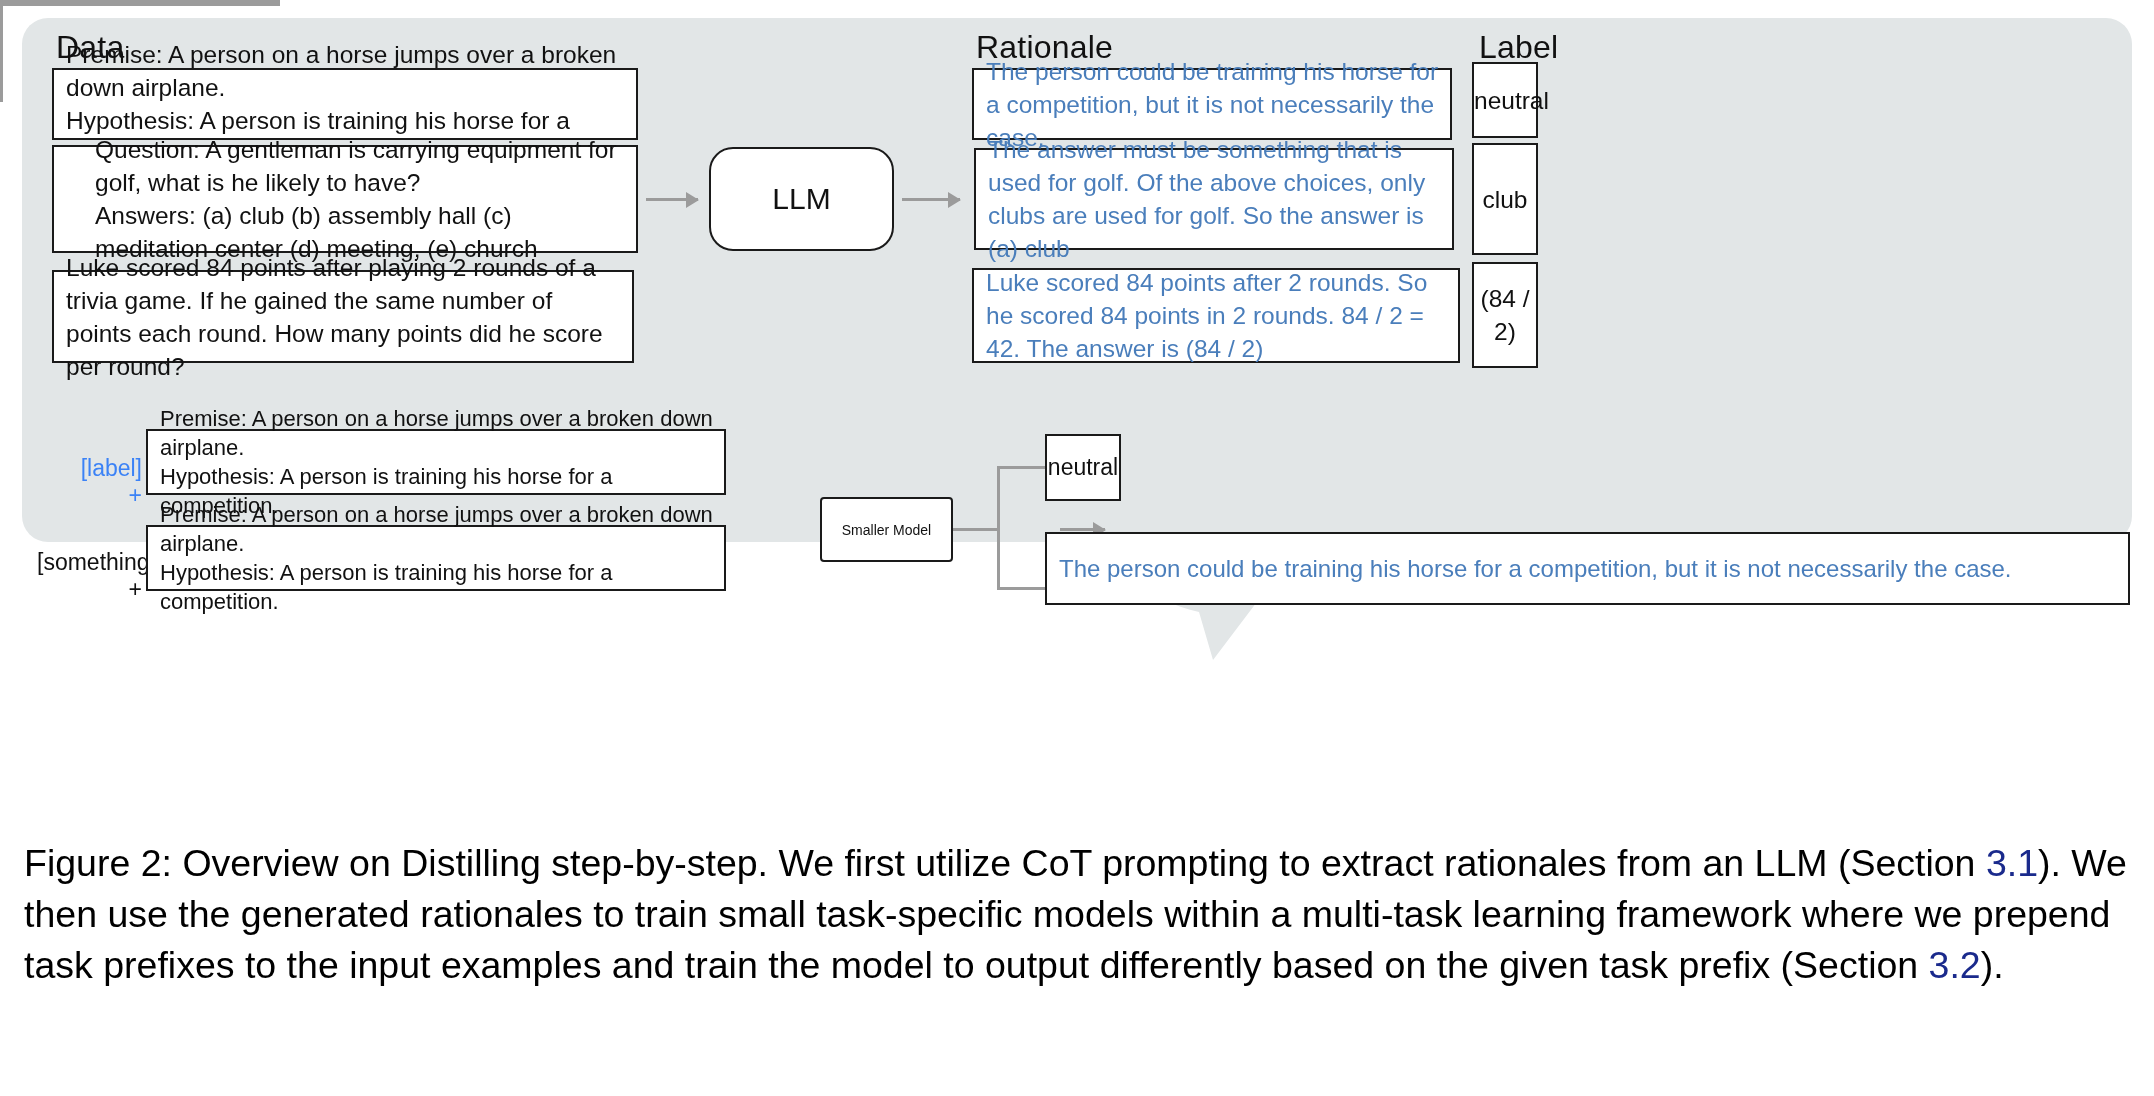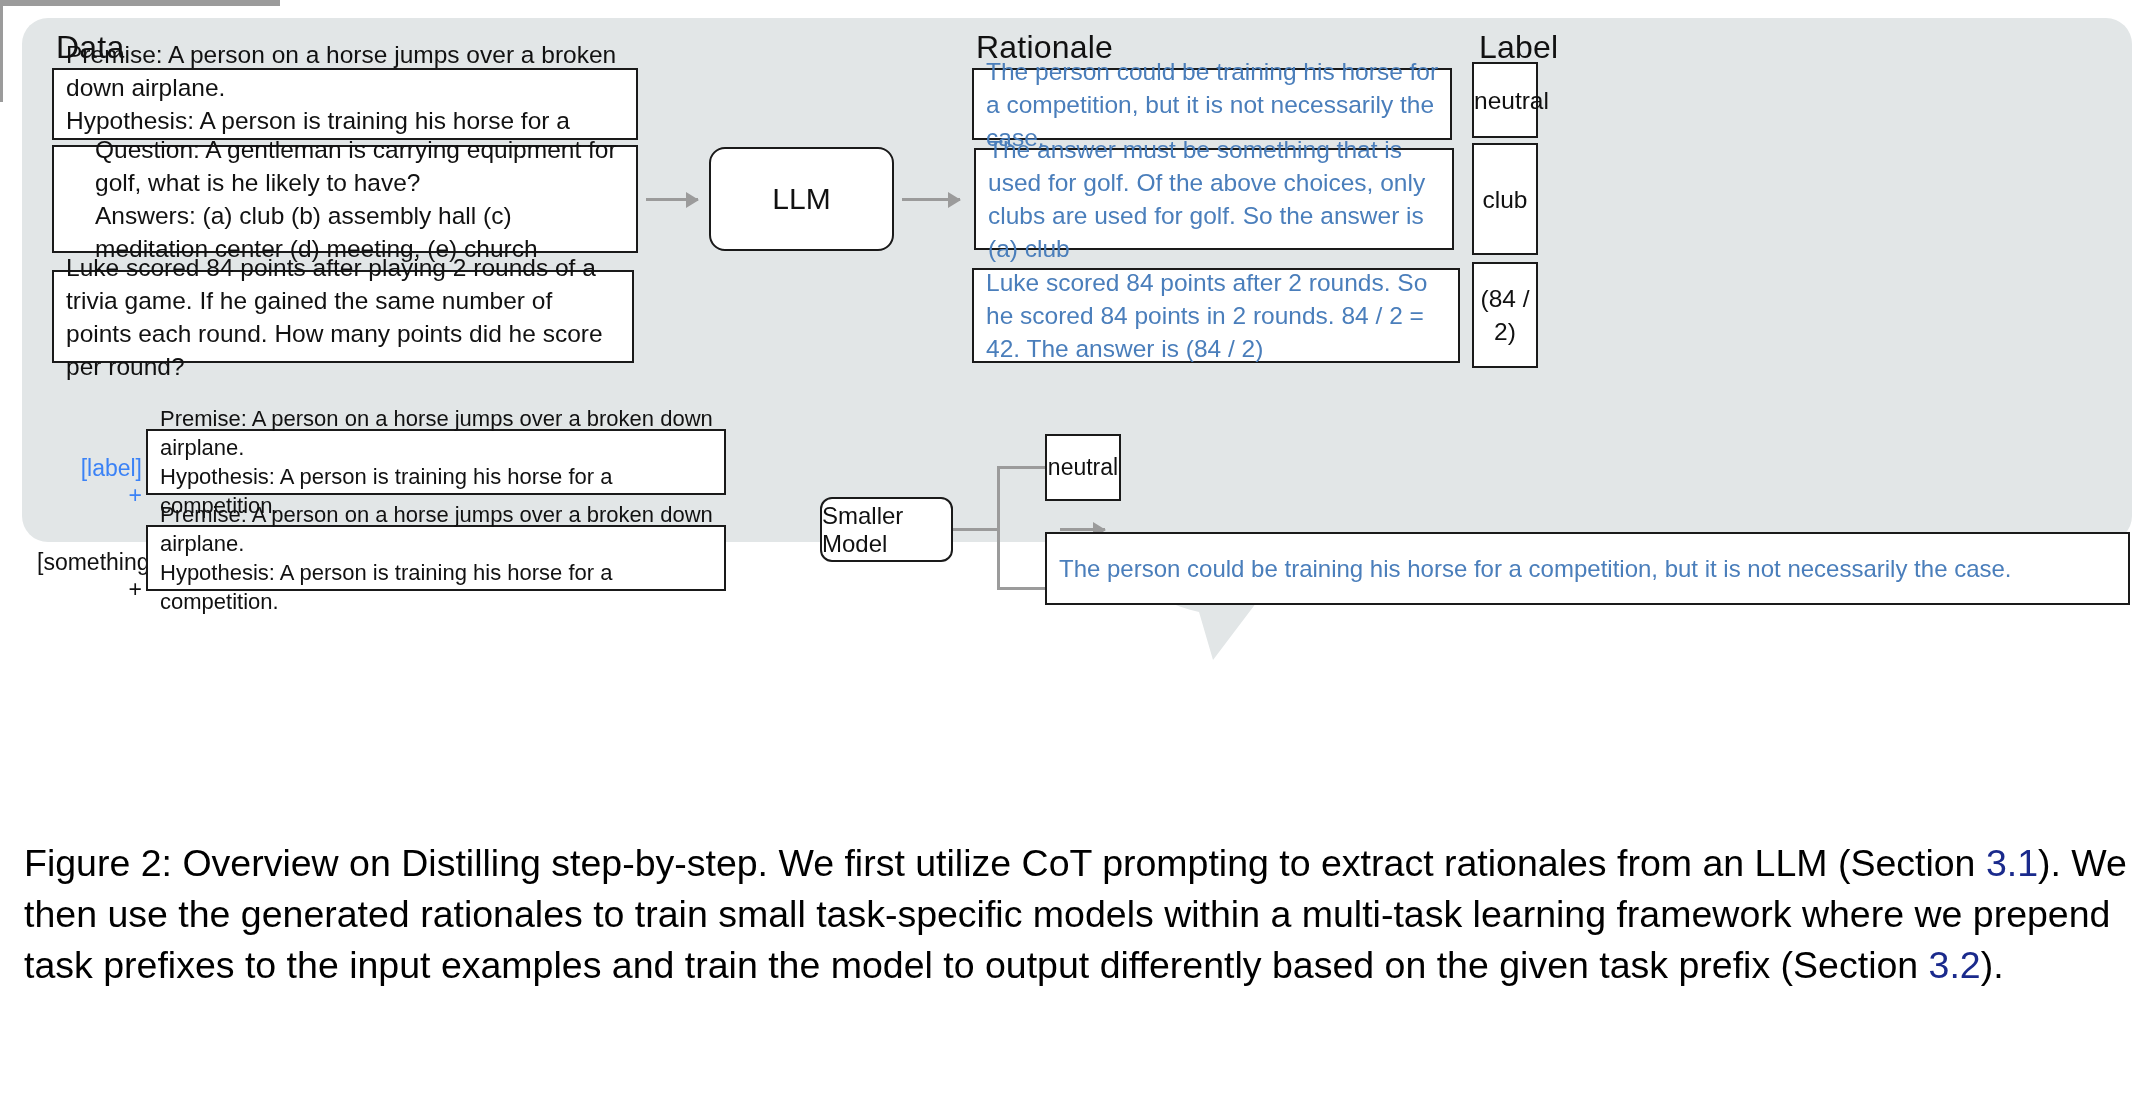--- a/index.html
+++ b/index.html
@@ -91,29 +91,29 @@
     align-items: center;
     justify-content: center;
     color: #111;
   }
   #llm-node {
     left: 709px;
     top: 147px;
     width: 185px;
     height: 104px;
     font-size: 30px;
-    border-radius: 16px;
+    border-radius: 24px;
   }
   #smaller-model-node {
     left: 820px;
     top: 497px;
     width: 133px;
     height: 65px;
-    font-size: 24px;
-    border-radius: 12px;
+    font-size: 14px;
+    border-radius: 4px;
   }
 
   
   .h-arrow {
     position: absolute;
     height: 3px;
     background: #9b9b9b;
   }
   .h-arrow::after {
     content: "";

